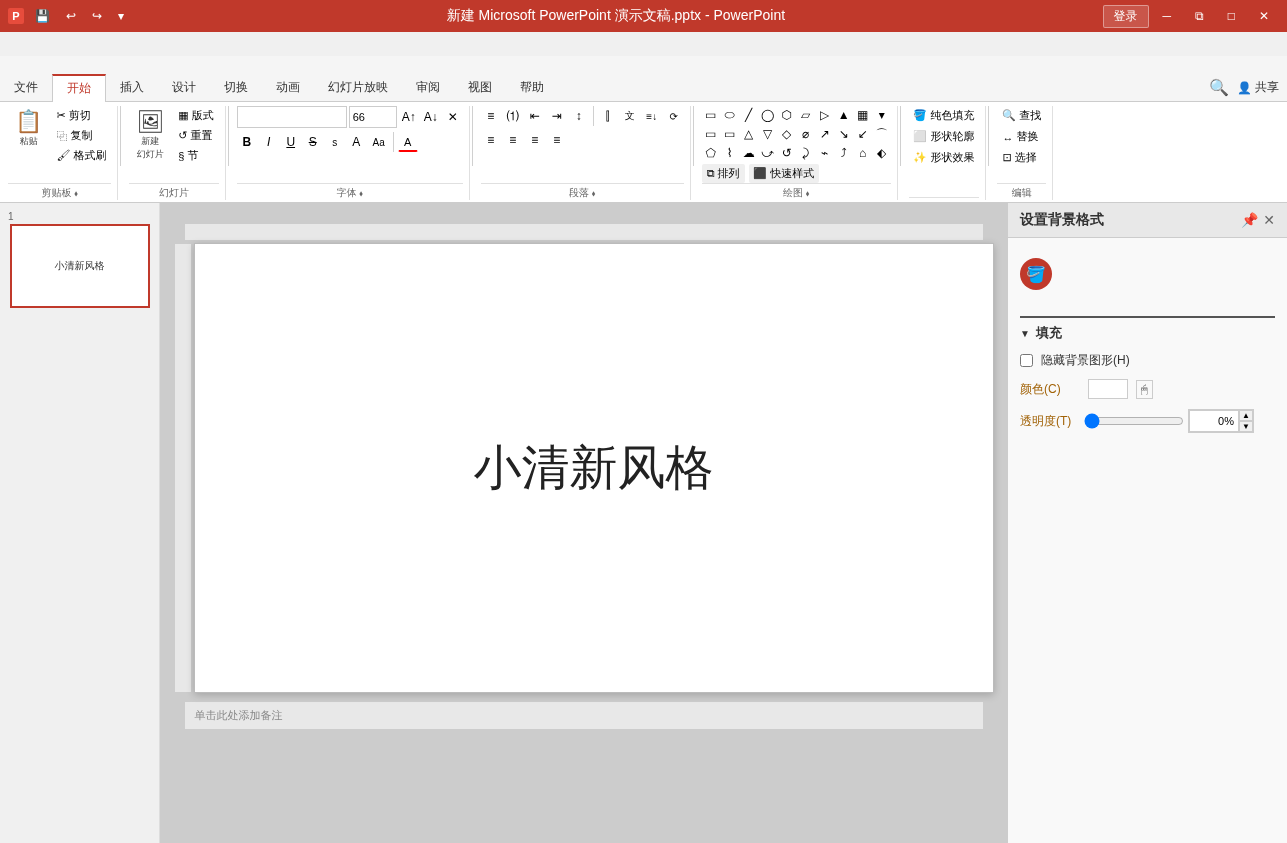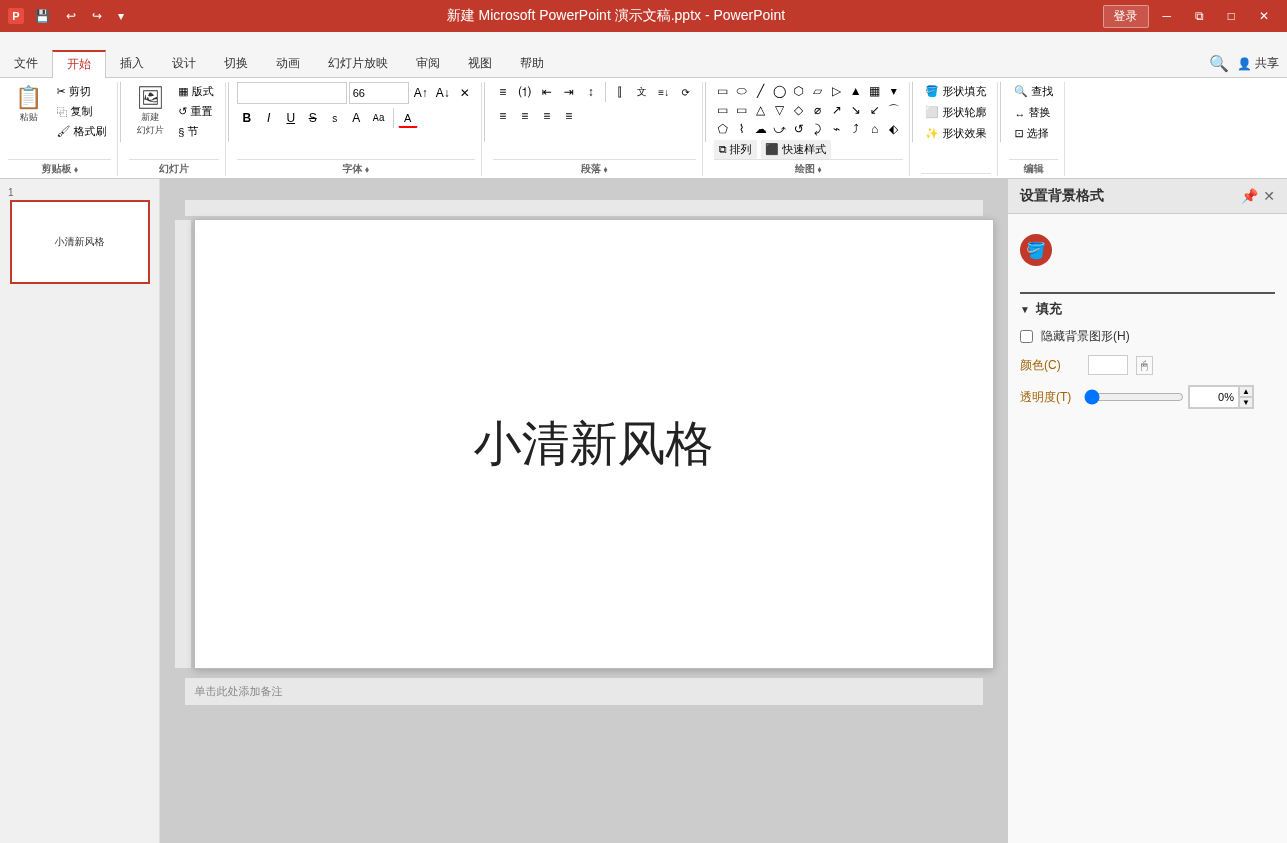--- a/index.html
+++ b/index.html
@@ -15,38 +15,38 @@
       padding: 0 8px;
       color: white;
     }
     .title-bar-left { display: flex; align-items: center; gap: 6px; }
     .title-bar-center { font-size: 14px; color: white; flex: 1; text-align: center; }
     .title-bar-right { display: flex; align-items: center; gap: 4px; }
     .title-icon { width: 16px; height: 16px; background: #e74c3c; border-radius: 2px; display: flex; align-items: center; justify-content: center; font-size: 10px; color: white; font-weight: bold; }
     .qat-btn { background: transparent; border: none; color: white; cursor: pointer; padding: 2px 5px; font-size: 12px; }
     .window-btn { background: transparent; border: none; color: white; cursor: pointer; padding: 4px 10px; font-size: 12px; }
     .login-btn { background: rgba(255,255,255,0.15); border: 1px solid rgba(255,255,255,0.4); color: white; padding: 2px 10px; font-size: 12px; cursor: pointer; border-radius: 2px; }
-    .ribbon-tabs { display: flex; background: #f5f5f5; border-bottom: 1px solid #ccc; padding-top: 18px; }
+    .ribbon-tabs { display: flex; background: #f5f5f5; border-bottom: 1px solid #ccc; padding-top: 18px; margin-top: 24px; }
     .ribbon-tab { padding: 5px 14px; font-size: 12px; cursor: pointer; color: #333; border: none; background: transparent; }
     .ribbon-tab.active { background: white; color: #c0392b; border-top: 2px solid #c0392b; border-left: 1px solid #ccc; border-right: 1px solid #ccc; margin-bottom: -1px; padding-top: 3px; }
 
     .ribbon-body { background: white; display: flex; align-items: stretch; padding: 4px 2px 2px; border-bottom: 1px solid #ccc; gap: 0; min-height: 90px; }
     .ribbon-group { display: flex; flex-direction: column; align-items: flex-start; border-right: 1px solid #e0e0e0; padding: 0 6px; min-width: fit-content; }
     .ribbon-group-content { display: flex; align-items: flex-start; flex: 1; gap: 2px; }
-    .ribbon-group-label { font-size: 10px; color: #666; text-align: center; width: 100%; margin-top: auto; padding-top: 2px; border-top: 1px solid #e0e0e0; font-weight: bold; }
+    .ribbon-group-label { font-size: 10px; color: #666; text-align: center; width: 100%; margin-top: auto; padding-top: 2px; border-top: 1px solid #e0e0e0; }
 
     .rb-btn-large { display: flex; flex-direction: column; align-items: center; justify-content: center; padding: 4px 6px; cursor: pointer; border: 1px solid transparent; border-radius: 2px; min-width: 40px; font-size: 10px; color: #333; gap: 2px; }
     .rb-btn-large .icon { font-size: 22px; line-height: 1; }
     .rb-btn-large .lbl { font-size: 9px; color: #444; white-space: nowrap; }
 
     .rb-small-col { display: flex; flex-direction: column; gap: 1px; }
     .rb-sm-btn { display: flex; align-items: center; gap: 3px; padding: 1px 4px; cursor: pointer; border: 1px solid transparent; border-radius: 2px; white-space: nowrap; font-size: 11px; }
 
     .font-combo { height: 22px; width: 120px; border: 1px solid #ccc; padding: 0 3px; font-size: 11px; }
-    .fontsize-combo { height: 22px; width: 60px; border: 1px solid #ccc; padding: 0 3px; font-size: 11px; }
+    .fontsize-combo { height: 22px; width: 48px; border: 1px solid #ccc; padding: 0 3px; font-size: 11px; }
     .format-row { display: flex; align-items: center; gap: 2px; margin-bottom: 2px; }
 
     
     .main-area { display: flex; height: calc(843px - 32px - 120px - 26px); }
 
     
     .slide-panel { width: 160px; background: #f0f0f0; border-right: 1px solid #ddd; padding: 8px 4px; overflow-y: auto; }
     .slide-thumb { width: 140px; border: 2px solid #c0392b; cursor: pointer; background: white; margin: 0 auto 4px; }
     .slide-thumb-inner { width: 100%; height: 80px; display: flex; align-items: center; justify-content: center; font-size: 9px; color: #888; position: relative; }
     .slide-number { font-size: 10px; color: #666; text-align: left; padding-left: 4px; margin-bottom: 2px; }
@@ -217,21 +217,21 @@
         <button class="fmt-btn" title="减小字号">A↓</button>
         <button class="fmt-btn" title="清除格式">✕</button>
       </div>
       <div class="format-row">
         <button class="fmt-btn" style="font-weight:bold;">B</button>
         <button class="fmt-btn" style="font-style:italic;">I</button>
         <button class="fmt-btn" style="text-decoration:underline;">U</button>
         <button class="fmt-btn" style="text-decoration:line-through;">S</button>
         <button class="fmt-btn" style="font-size:10px;">s</button>
         <button class="fmt-btn" style="letter-spacing:1px;">A</button>
-        <button class="fmt-btn" style="font-size:10px;font-family:Liberation Mono, monospace;">Aa</button>
+        <button class="fmt-btn" style="font-size:10px;">Aa</button>
         <span class="separator-sm"></span>
         <button class="fmt-btn" style="font-size:11px;border-bottom:2px solid red;">A</button>
       </div>
     </div>
     <div class="ribbon-group-label">
       <span>字体</span>
       <span style="font-size:8px;cursor:pointer;">⬧</span>
     </div>
   </div>
   <div class="separator"></div>
@@ -320,21 +320,21 @@
       <span>绘图</span>
       <span style="font-size:8px;cursor:pointer;">⬧</span>
     </div>
   </div>
   <div class="separator"></div>
 
   <div class="ribbon-group">
     <div class="ribbon-group-content" style="flex-direction:column;gap:2px;">
       <div class="rb-sm-btn">
         <span>🪣</span>
-        <span>形状填充</span>
+        <span>纯色填充</span>
       </div>
       <div class="rb-sm-btn">
         <span>⬜</span>
         <span>形状轮廓</span>
       </div>
       <div class="rb-sm-btn">
         <span>✨</span>
         <span>形状效果</span>
       </div>
     </div>

